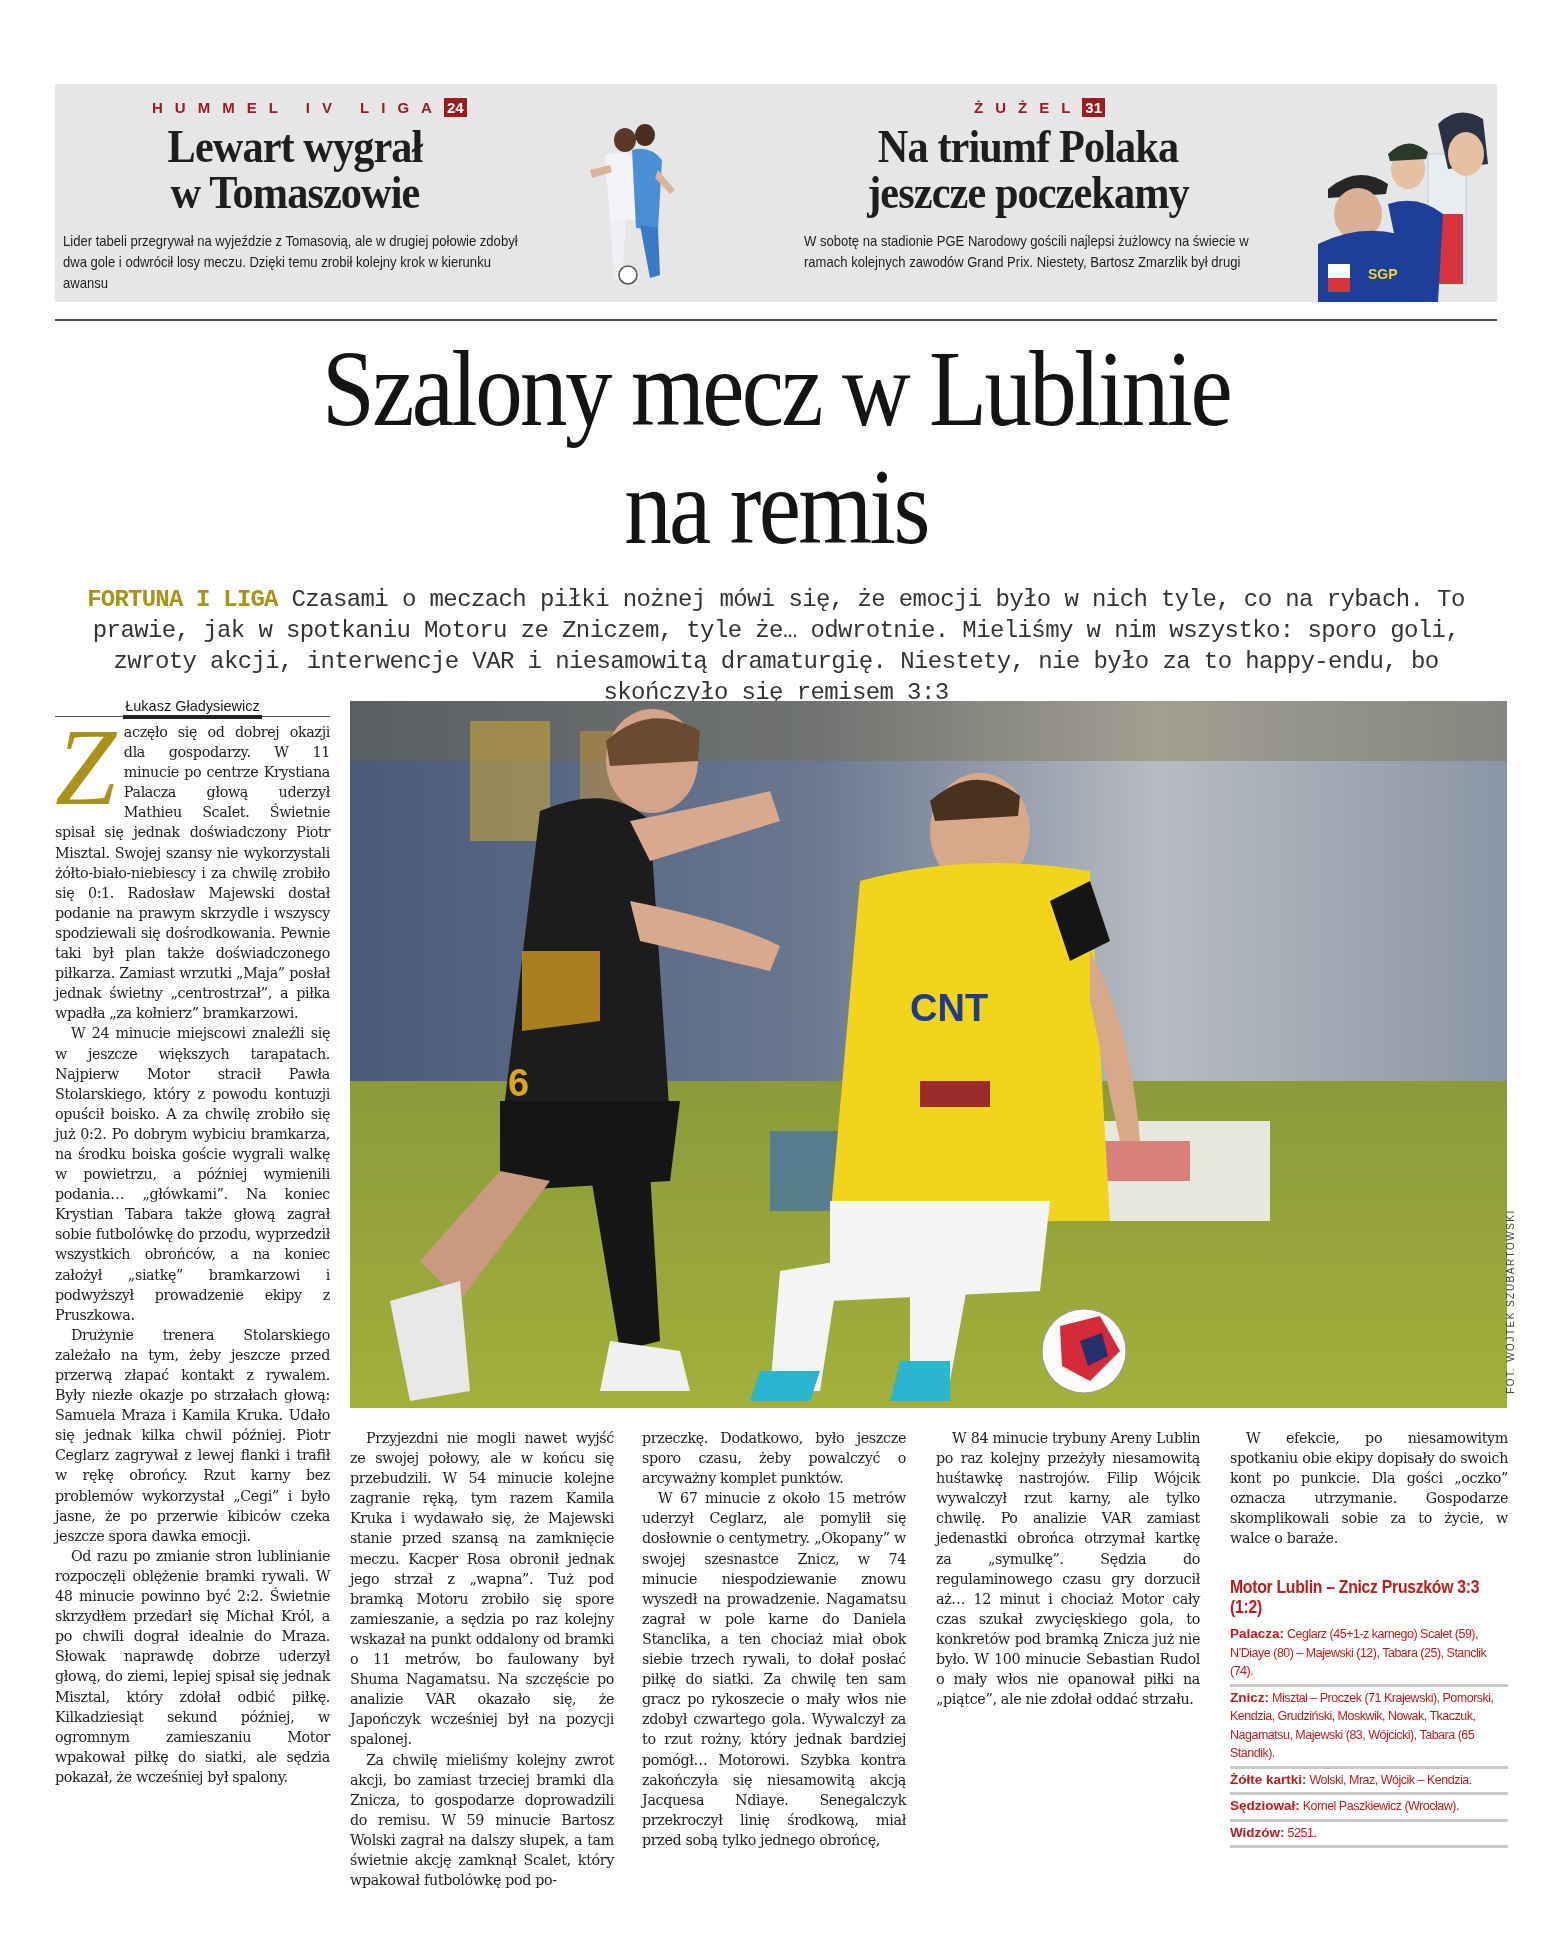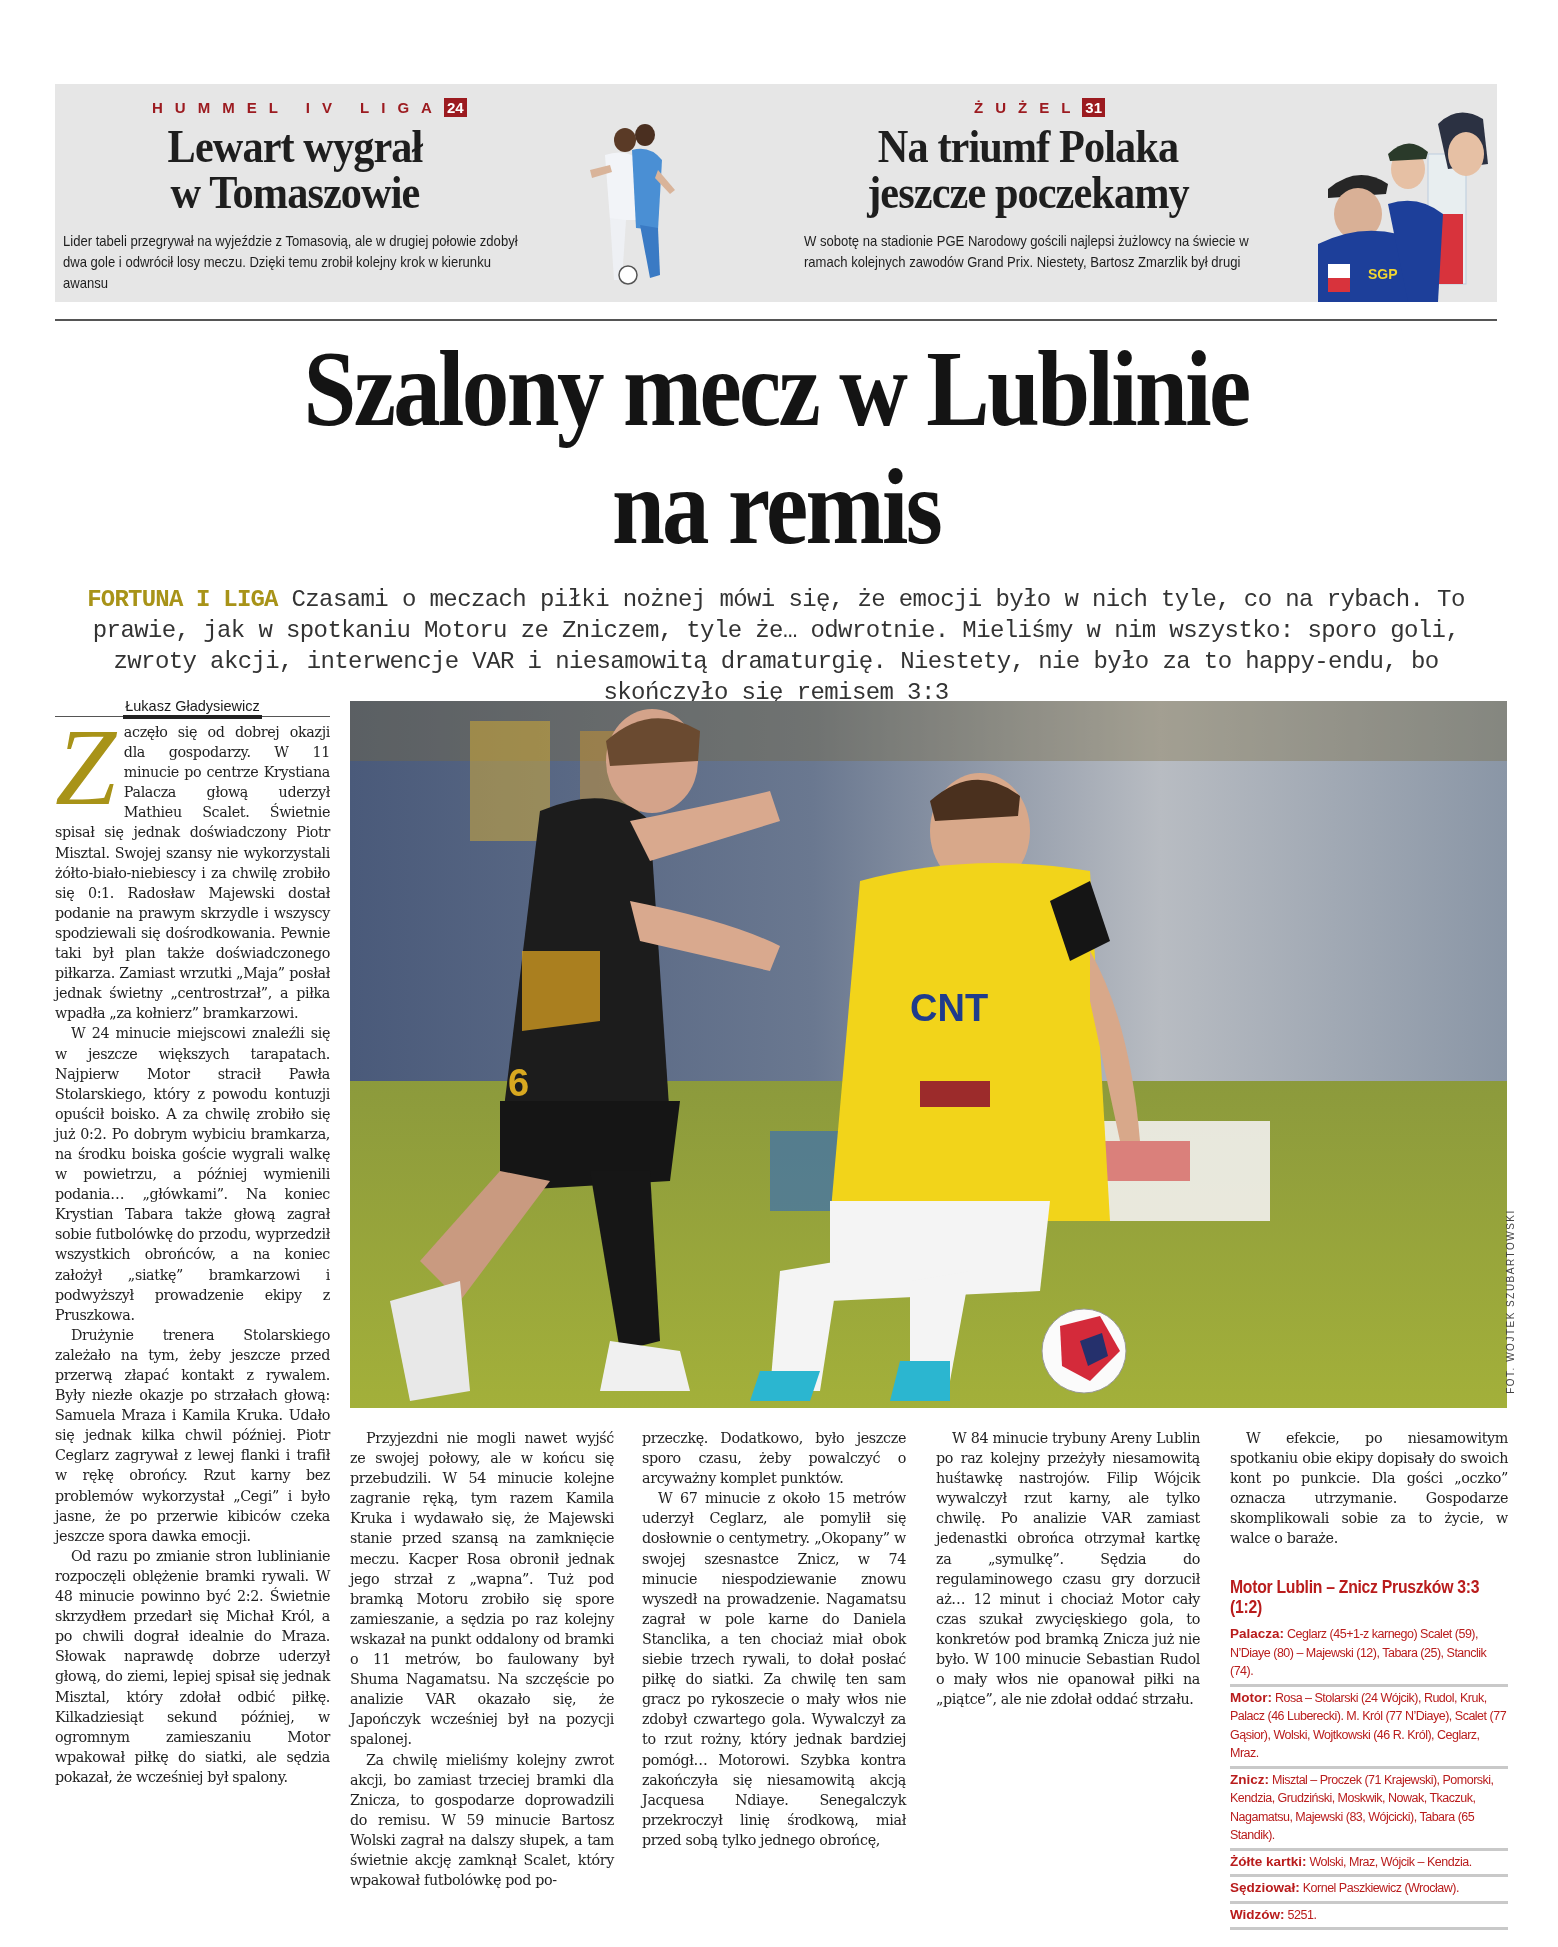--- a/index.html
+++ b/index.html
@@ -10,21 +10,21 @@
   .teaser.left { left: 55px; width: 797px; }
   .teaser.right { left: 788px; width: 709px; }
   .kicker { position: absolute; font-family: "Liberation Sans", sans-serif; font-weight: bold; color: #9c1b20; font-size: 15px; letter-spacing: 12px; top: 14px; }
   .kicker .pg { display: inline-block; background: #9c1b20; color: #fff; letter-spacing: 0; padding: 0 3px; font-size: 15px; line-height: 19px; }
   .teaser h2 { position: absolute; font-family: "Liberation Serif", serif; font-weight: bold; font-size: 46px; line-height: 46px; text-align: center; letter-spacing: -1px; color: #1e1e1e; transform: scaleX(0.92); }
   .teaser p { position: absolute; font-family: "Liberation Sans", sans-serif; font-size: 14.5px; line-height: 21px; color: #1e1e1e; transform: scaleX(0.9); transform-origin: left top; }
   .teaser .photo { position: absolute; border-radius: 6px; }
 
   .rule-top { position: absolute; left: 55px; top: 319px; width: 1442px; height: 2px; background: #555; }
 
-  .headline { position: absolute; left: 55px; top: 330px; width: 1442px; text-align: center; font-family: "Liberation Serif", serif; font-weight: bold; font-size: 108px; line-height: 118px; letter-spacing: -3px; color: #141414; }
+  .headline { position: absolute; left: 55px; top: 330px; width: 1442px; text-align: center; font-family: "Liberation Serif", serif; font-weight: normal; font-size: 108px; line-height: 118px; letter-spacing: -3px; color: #141414; }
   .headline div { transform: scaleX(0.88); }
 
   .lede { position: absolute; left: 55px; top: 584px; width: 1442px; text-align: center; font-family: Liberation Mono, monospace; font-size: 24px; line-height: 31px; color: #333; letter-spacing: -0.6px; }
   .lede .cat { color: #a89318; font-weight: bold; letter-spacing: -0.8px; }
 
   .byline { position: absolute; left: 55px; top: 697px; width: 275px; height: 20px; border-bottom: 1px solid #555; text-align: center; font-family: "Liberation Sans", sans-serif; font-size: 14.5px; line-height: 18px; }
   .byline span { display: inline-block; border-bottom: 4px solid #222; padding: 0 2px; }
 
   .col { position: absolute; font-family: "DejaVu Serif", serif; font-size: 14.3px; line-height: 20.1px; text-align: justify; hyphens: manual; color: #222; letter-spacing: -0.35px; }
   .col p { text-indent: 16px; }
@@ -190,18 +190,17 @@
   <p>W 84 minucie trybuny Areny Lublin po raz kolejny przeżyły niesamowitą huśtawkę nastrojów. Filip Wójcik wywalczył rzut karny, ale tylko chwilę. Po analizie VAR zamiast jedenastki obrońca otrzymał kartkę za „symulkę”. Sędzia do regulaminowego czasu gry dorzucił aż… 12 minut i chociaż Motor cały czas szukał zwycięskiego gola, to konkretów pod bramką Znicza już nie było. W 100 minucie Sebastian Rudol o mały włos nie opanował piłki na „piątce”, ale nie zdołał oddać strzału.</p>
 </div>
 
 <div class="col" style="left:1230px; top:1428px; width:278px;">
   <p>W efekcie, po niesamowitym spotkaniu obie ekipy dopisały do swoich kont po punkcie. Dla gości „oczko” oznacza utrzymanie. Gospodarze skomplikowali sobie za to życie, w walce o baraże.</p>
 </div>
 
 <div class="box">
   <div class="title">Motor Lublin – Znicz Pruszków 3:3 (1:2)</div>
   <div class="row"><b>Palacza:</b><span class="txt"> Ceglarz (45+1-z karnego) Scalet (59), N’Diaye (80) – Majewski (12), Tabara (25), Stanclik (74).</span></div>
-  <div class="row"><b>Motor:</b><span class="txt"> Rosa – Stolarski (24 Wójcik), Rudol, Kruk, Palacz (46 Luberecki). M. Król (77 N’Diaye), Scalet (77 Gąsior), Wolski, Wojtkowski (46 R. Król), Ceglarz, Mraz.</span></div>
   <div class="row"><b>Znicz:</b><span class="txt"> Misztal – Proczek (71 Krajewski), Pomorski, Kendzia, Grudziński, Moskwik, Nowak, Tkaczuk, Nagamatsu, Majewski (83, Wójcicki), Tabara (65 Standik).</span></div>
   <div class="row"><b>Żółte kartki:</b><span class="txt"> Wolski, Mraz, Wójcik – Kendzia.</span></div>
   <div class="row"><b>Sędziował:</b><span class="txt"> Kornel Paszkiewicz (Wrocław).</span></div>
   <div class="row"><b>Widzów:</b><span class="txt"> 5251.</span></div>
 </div>
 
 </body></html>

